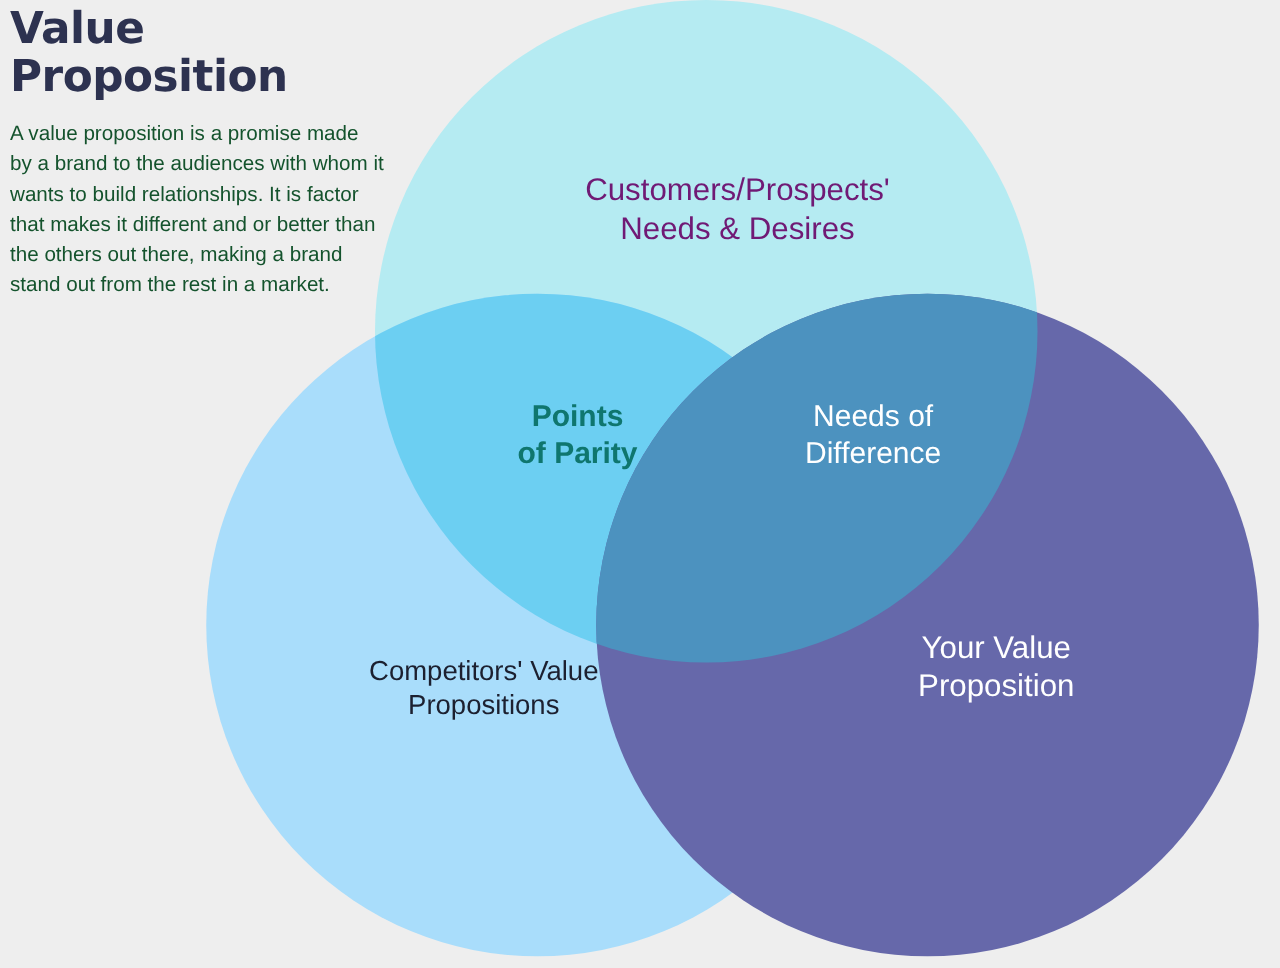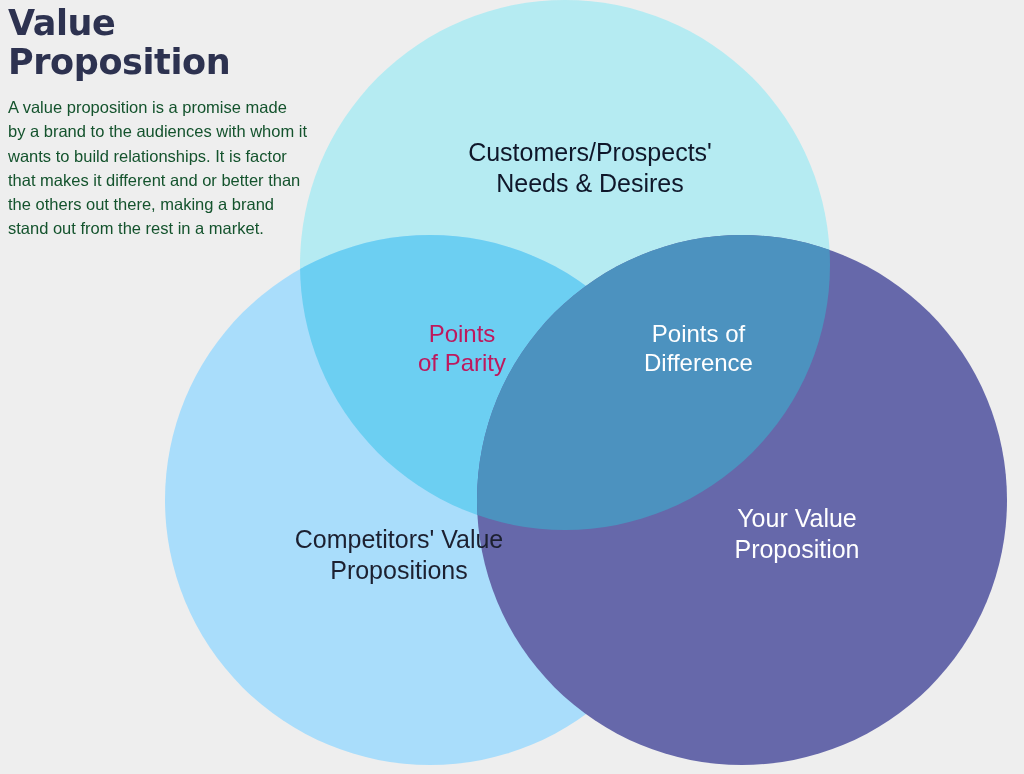--- a/index.html
+++ b/index.html
@@ -76,24 +76,24 @@
   .label-dark { color: #1c2030; }
   .label-light { color: #ffffff; }
 
   #label-customers {
     left: 405px;
     top: 137px;
     width: 370px;
     font-size: 25px;
   }
   #label-competitors {
-    left: 224px;
+    left: 212px;
     top: 524px;
     width: 350px;
-    font-size: 25px;
+    font-size: 22px;
   }
   #label-your-value {
     left: 652px;
     top: 503px;
     width: 290px;
     font-size: 25px;
   }
   #label-points-parity {
     left: 362px;
     top: 319px;
@@ -141,29 +141,29 @@
   </svg>
 
   <div class="text-layer">
 
     <div id="intro-block">
       <h1 id="page-title" style="color: rgb(45, 50, 80);">Value
 Proposition</h1>
       <p id="intro-paragraph" style="color: #14532d;">A value proposition is a promise made by a brand to the audiences with whom it wants to build relationships. It is factor that makes it different and or better than the others out there, making a brand stand out from the rest in a market.</p>
     </div>
 
-    <div id="label-customers" class="venn-label label-dark" style="color: #0f172a;">Customers/Prospects'
+    <div id="label-customers" class="venn-label label-dark" style="color: #701a75;">Customers/Prospects'
 Needs &amp; Desires</div>
 
     <div id="label-competitors" class="venn-label label-dark" style="color: rgb(28, 32, 48);">Competitors' Value
 Propositions</div>
 
     <div id="label-your-value" class="venn-label label-light" style="color: rgb(255, 255, 255);">Your Value
 Proposition</div>
 
-    <div id="label-points-parity" class="venn-label label-dark" style="color: #be185d;">Points
+    <div id="label-points-parity" class="venn-label label-dark" style="color: #0f766e; font-weight: bold;">Points
 of Parity</div>
 
-    <div id="label-points-difference" class="venn-label label-light" style="color: rgb(255, 255, 255);">Points of
+    <div id="label-points-difference" class="venn-label label-light" style="color: rgb(255, 255, 255);">Needs of
 Difference</div>
 
   </div>
 </div>
 
 </body></html>

